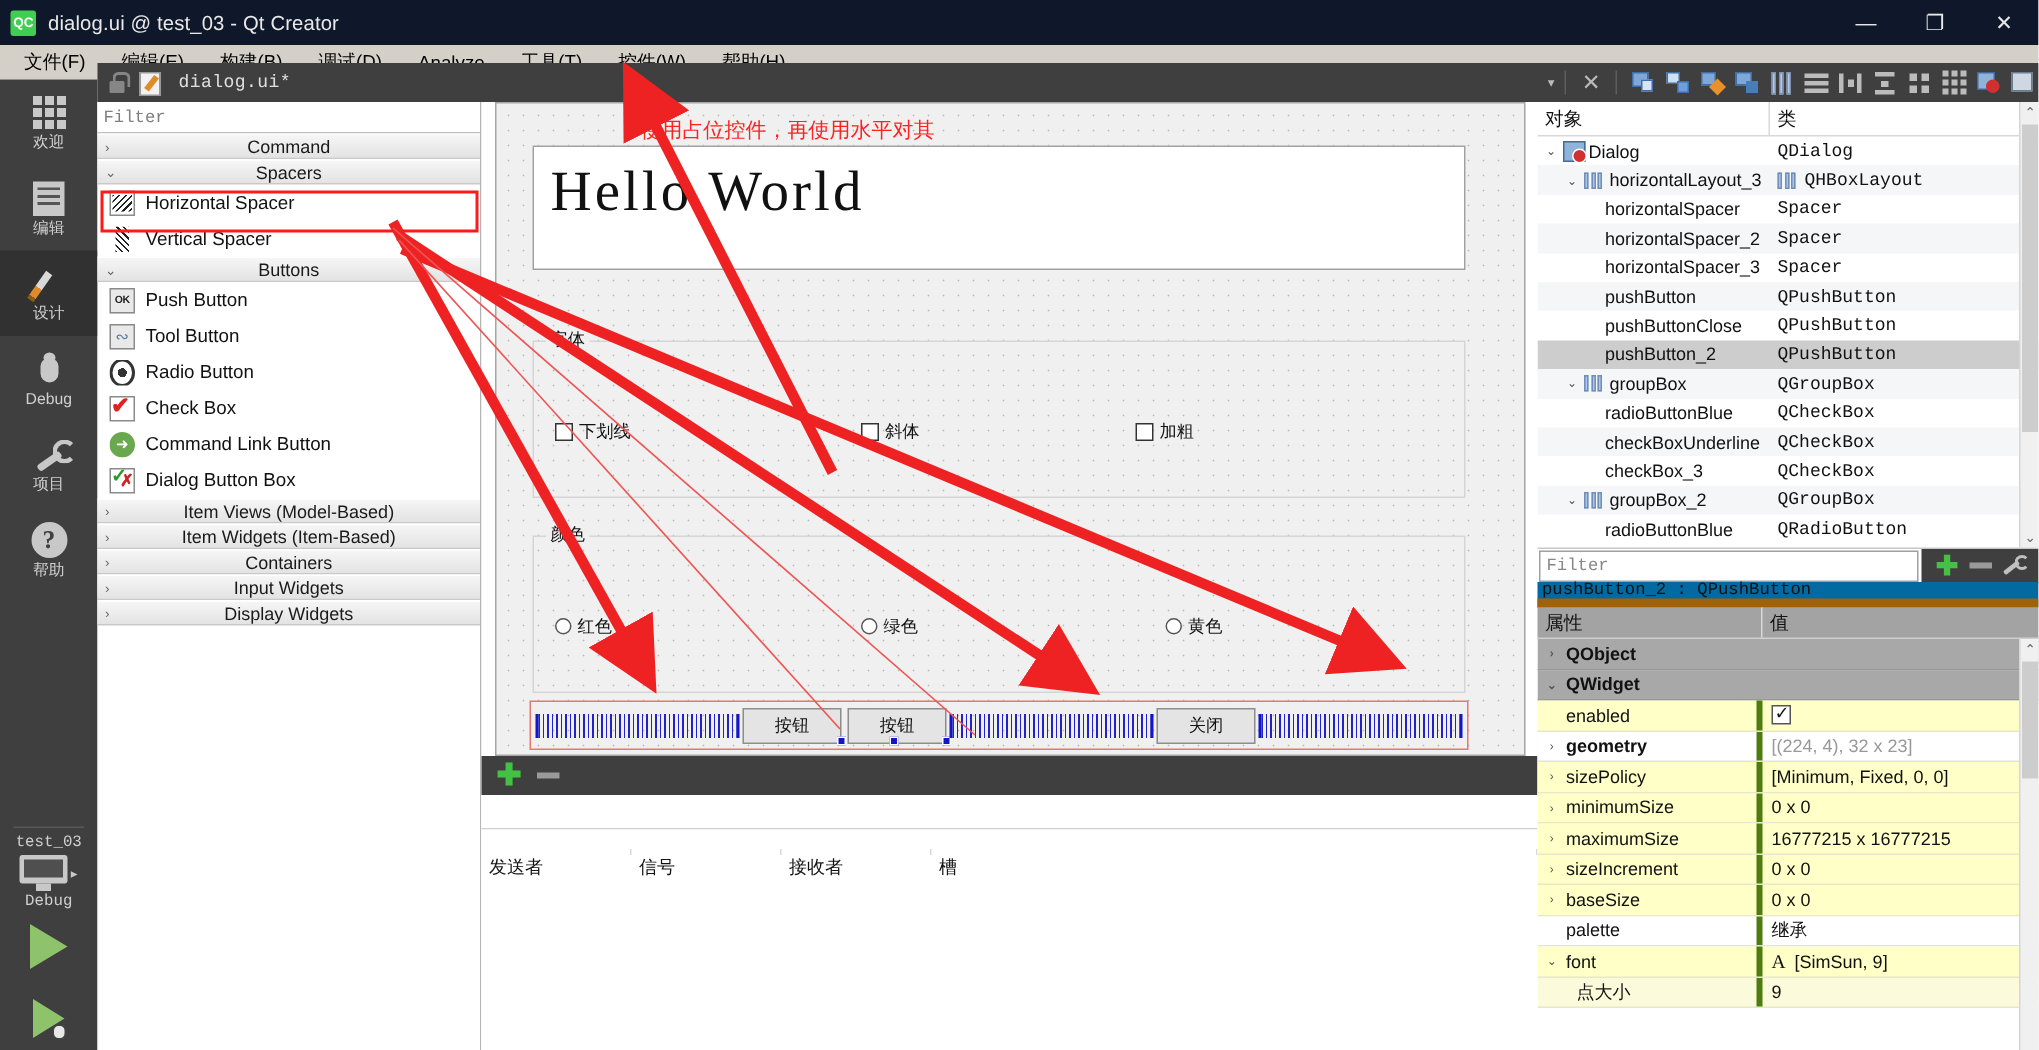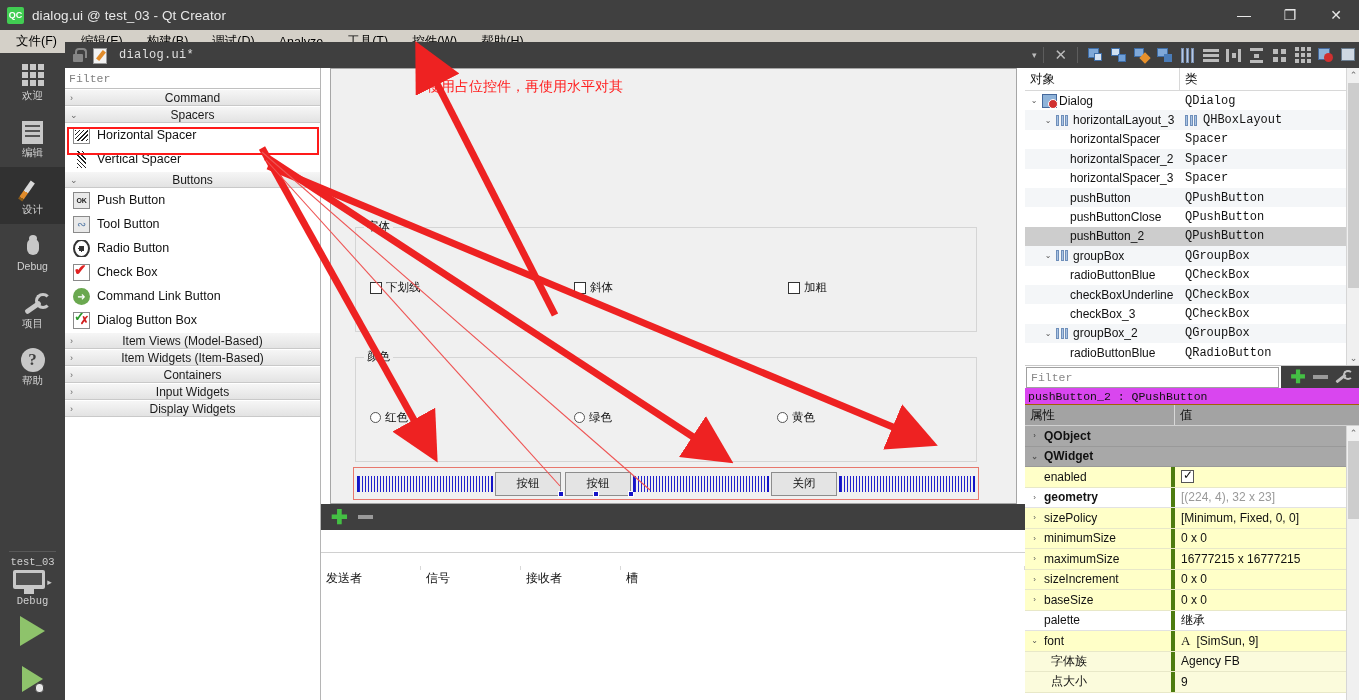--- a/index.html
+++ b/index.html
@@ -7,21 +7,21 @@
     width: 1359px; height: 700px;
     overflow: hidden;
     font-family: "Liberation Sans", sans-serif;
     background: #f0f0f0;
   }
   #app { position: relative; width: 1359px; height: 700px; }
 
   
   .titlebar {
     position: absolute; left: 0; top: 0; width: 1359px; height: 30px;
-    background: #404040; display: flex; align-items: center;
+    background: #0f172a; display: flex; align-items: center;
   }
   .qc-logo {
     width: 17px; height: 17px; margin-left: 7px; margin-right: 8px;
     background: #41cd52; border-radius: 2px;
     color: #fff; font-size: 9px; font-weight: bold;
     display: flex; align-items: center; justify-content: center;
     font-family: "Liberation Sans", sans-serif;
   }
   .title-text { color: #e8e8e8; font-size: 13.5px; letter-spacing: .1px; }
   .win-btns { margin-left: auto; display: flex; height: 30px; }
@@ -267,21 +267,21 @@
     display:flex; align-items:center; padding-left:4px; }
   .pf-input span { color:#888; font-size:11.5px; font-family:"Liberation Mono", monospace; }
   .pf-btns { width:78px; height:23px; background:#3f3f3f; display:flex; align-items:center;
     justify-content:center; gap:7px; }
   .pf-wrench { width:15px;height:14px;position:relative; }
   .pf-wrench::before{content:'';position:absolute;left:0px;top:7px;width:12px;height:3px;background:#c0c0c0;transform:rotate(-38deg);border-radius:1px;}
   .pf-wrench::after{content:'';position:absolute;left:8px;top:0px;width:6px;height:6px;border:2px solid #c0c0c0;border-radius:50%;border-right-color:transparent;}
 
   .prop-sel {
     position:absolute; left:0; top:320px; width:334px; height:17px;
-    background:#d946ef; border-bottom:1px solid #a16207;
+    background:#0369a1; border-bottom:6px solid #a16207;
     font-size:11.5px; font-family:"Liberation Mono", monospace; color:#111;
     padding-left:3px; display:flex; align-items:center;
   }
   .prop-head { position:absolute; left:0; top:337px; width:334px; height:21px; display:flex;
     background:#a3a3a3; border-bottom:1px solid #d0d0d0; }
   .prop-head div { font-size:12.5px; color:#111; padding:2px 0 0 5px; }
   .ph-a { width:150px; border-right:1px solid #d8d8d8; }
   .prop-rows { position:absolute; left:0; top:358px; width:334px; height:342px; overflow:hidden; }
   .prow { height:20.5px; display:flex; align-items:center; font-size:12px; color:#111;
     border-bottom:1px solid #e8e8c8; }
@@ -570,32 +570,35 @@
     </div>
 
     <div class="hl-box"></div>
   </div>
 
   <div class="center">
     <div class="canvas">
 
       <div class="form-title">使用占位控件，再使用水平对其</div>
 
+      <div class="textedit">
+        <div class="hello">Hello World</div>
+      </div>
 
       <div class="grpbox gb1">
         <div class="gb-title">字体</div>
         <div class="chk-w" style="left:14px; top:52px;">
           <span class="chk-sq"></span>
           <span>下划线</span>
         </div>
         <div class="chk-w" style="left:218px; top:52px;">
           <span class="chk-sq"></span>
           <span>斜体</span>
         </div>
-        <div class="chk-w" style="left:432px; top:52px;font-family:Liberation Serif, serif;">
+        <div class="chk-w" style="left:401px; top:52px;font-family:Liberation Serif, serif;">
           <span class="chk-sq"></span>
           <span>加粗</span>
         </div>
       </div>
 
       <div class="grpbox gb2">
         <div class="gb-title">颜色</div>
         <div class="rad-w" style="left:14px; top:52px;">
           <span class="rad-ci"></span>
           <span>红色</span>
@@ -913,28 +916,20 @@
             <span class="pchev">⌄</span>
           <span>font</span>
           </div>
         <div class="pv">
             <span class="pA">A</span>
           <span>[SimSun, 9]</span>
           </div>
       </div>
       <div class="prow yel2">
         <div class="pk" style="padding-left:26px">
-            <span>字体族</span>
-          </div>
-        <div class="pv">
-            <span>Agency FB</span>
-          </div>
-      </div>
-      <div class="prow yel2">
-        <div class="pk" style="padding-left:26px">
             <span>点大小</span>
           </div>
         <div class="pv">
             <span>9</span>
           </div>
       </div>
 
       <div class="rscroll" style="top:-21px;height:363px">
         <div class="arr" style="top:21px">⌃</div>
         <div class="thumb" style="top:36px;height:78px"></div>

